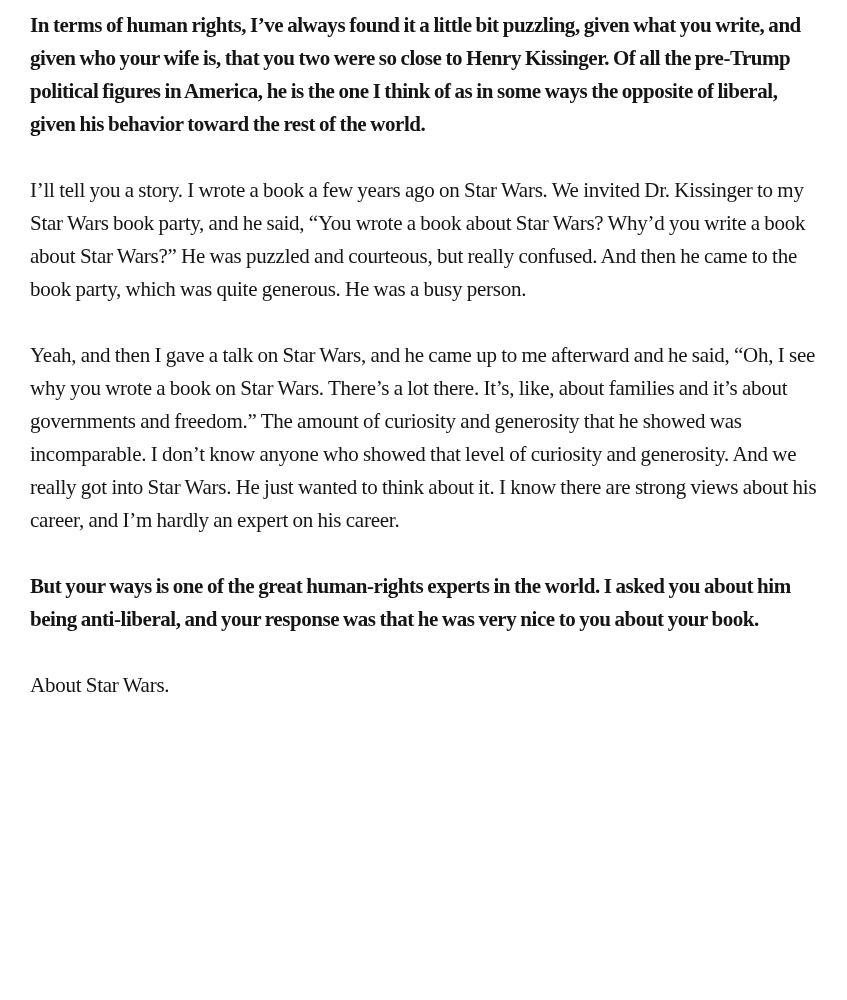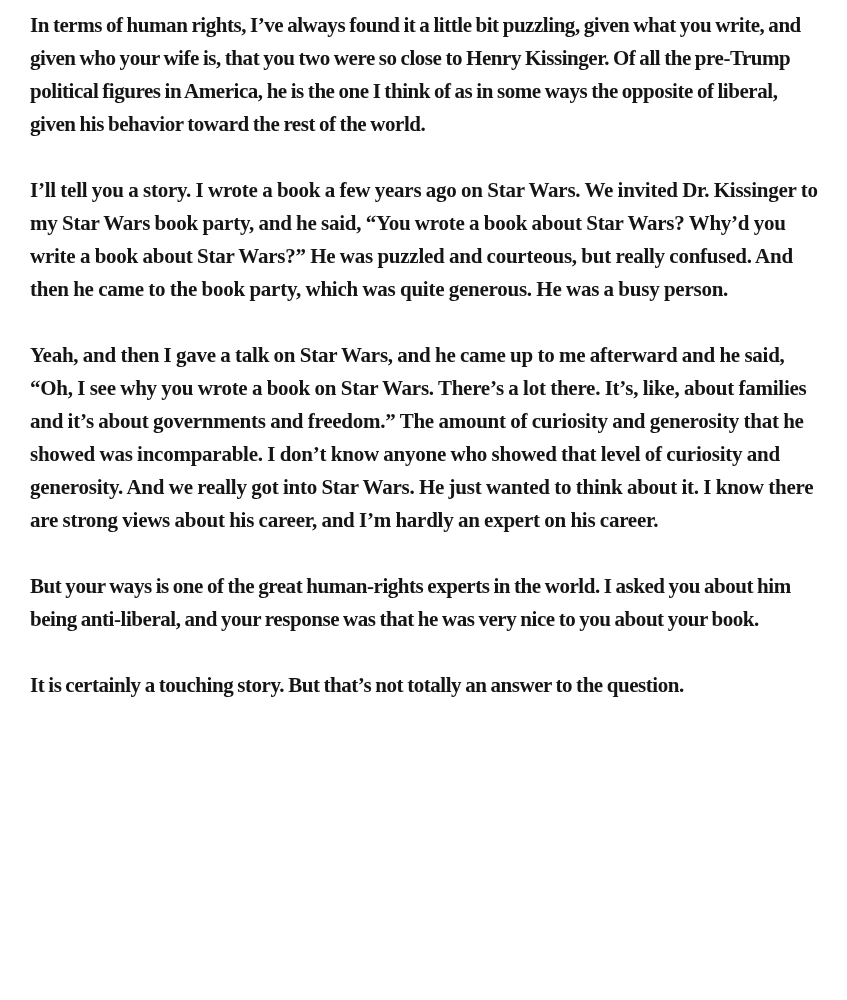--- a/index.html
+++ b/index.html
@@ -23,25 +23,25 @@
   }
   .article p {
     margin: 0 0 33px 0;
   }
   .article p.question {
     font-weight: bold;
     letter-spacing: -0.45px;
     word-spacing: -0.8px;
   }
   .article p.answer {
-    font-weight: bold;
+    font-weight: normal;
   }
 </style>
 </head>
 <body>
 
 <div class="article">
   <p class="question">In terms of human rights, I’ve always found it a little bit puzzling, given what you write, and given who your wife is, that you two were so close to Henry Kissinger. Of all the pre-Trump political figures in America, he is the one I think of as in some ways the opposite of liberal, given his behavior toward the rest of the world.</p>
   <p class="answer">I’ll tell you a story. I wrote a book a few years ago on Star Wars. We invited Dr. Kissinger to my Star Wars book party, and he said, “You wrote a book about Star Wars? Why’d you write a book about Star Wars?” He was puzzled and courteous, but really confused. And then he came to the book party, which was quite generous. He was a busy person.</p>
   <p class="answer">Yeah, and then I gave a talk on Star Wars, and he came up to me afterward and he said, “Oh, I see why you wrote a book on Star Wars. There’s a lot there. It’s, like, about families and it’s about governments and freedom.” The amount of curiosity and generosity that he showed was incomparable. I don’t know anyone who showed that level of curiosity and generosity. And we really got into Star Wars. He just wanted to think about it. I know there are strong views about his career, and I’m hardly an expert on his career.</p>
   <p class="question">But your ways is one of the great human-rights experts in the world. I asked you about him being anti-liberal, and your response was that he was very nice to you about your book.</p>
-  <p class="question">It is certainly a touching story. But that’s not totally an answer to the question.</p>
+  <p class="answer">About Star Wars.</p>
 </div>
 
 </body></html>

